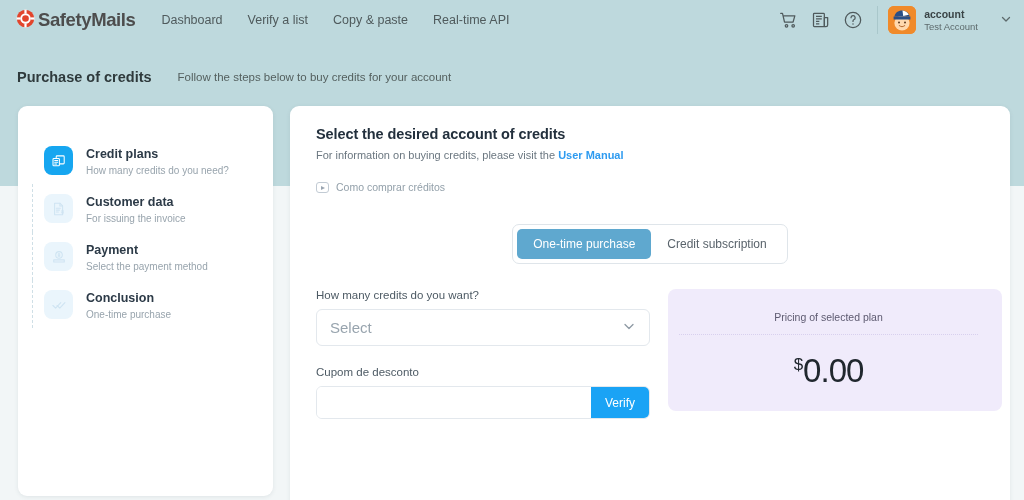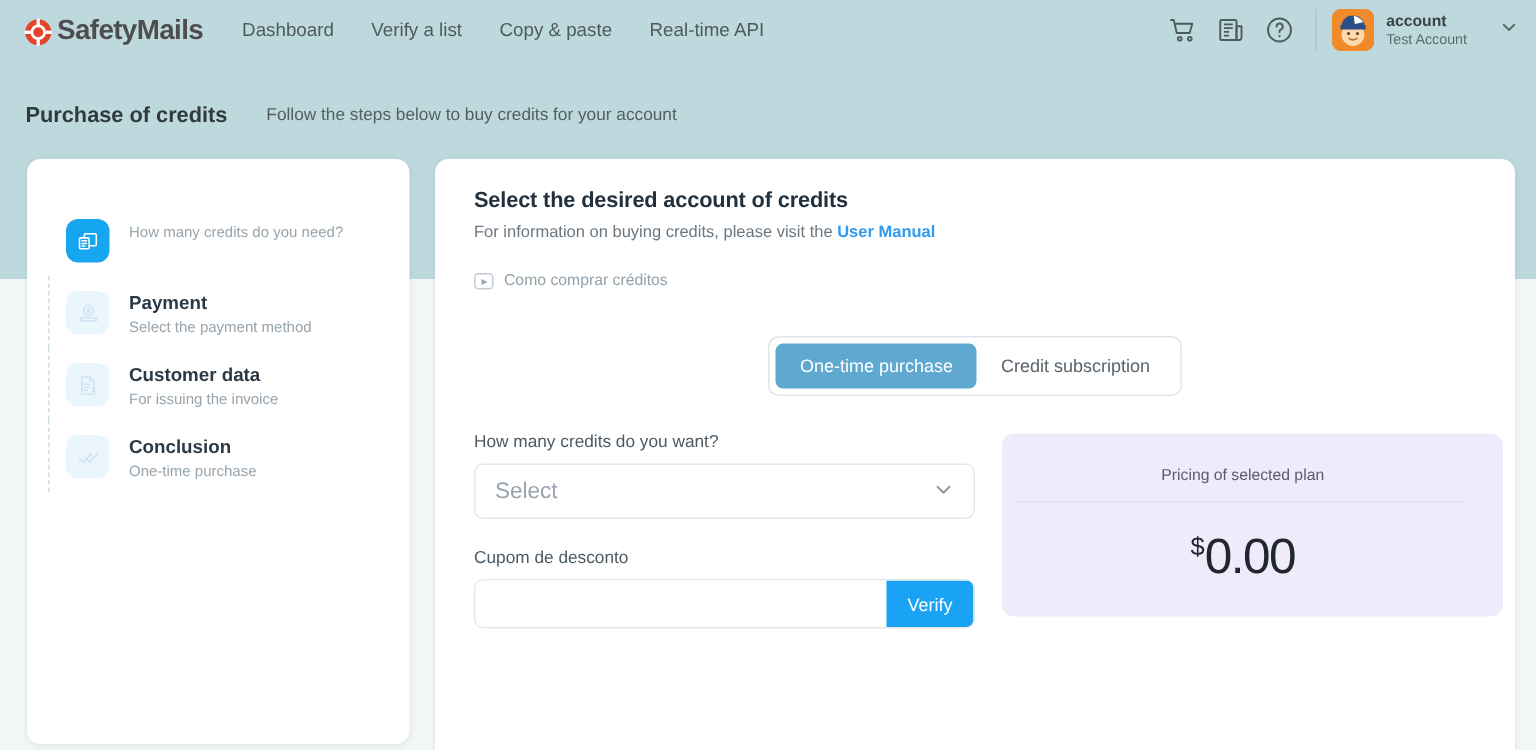--- a/index.html
+++ b/index.html
@@ -15,21 +15,21 @@
   .teal-band {
     position: absolute; left: 0; top: 0; width: 1024px; height: 186px;
     background: #bed9dd;
   }
 
   
   .topbar {
     position: absolute; left: 0; top: 0; width: 1024px; height: 40px;
     display: flex; align-items: center;
   }
-  .logo { display: flex; align-items: flex-end; margin-left: 16px; }
+  .logo { display: flex; align-items: flex-start; margin-left: 16px; }
   .logo-mark { width: 19px; height: 19px; margin-right: 3px; flex: none; }
   .logo-text {
     font-size: 18.5px; font-weight: bold; color: #4d4d4d;
     letter-spacing: -.4px;
   }
   .nav { display: flex; align-items: center; margin-left: 26px; gap: 25px; }
   .nav a {
     font-size: 12.5px; color: #4f5a5c; text-decoration: none; white-space: nowrap;
   }
   .topbar-right {
@@ -260,50 +260,51 @@
 
       <div class="step">
         <span class="step-icon active">
           <svg viewBox="0 0 20 20" width="16" height="16" fill="none" stroke="#ffffff" stroke-width="1.3" stroke-linecap="round" stroke-linejoin="round">
             <rect x="2.5" y="7" width="8" height="9" rx="1"></rect>
             <path d="M4.6 9.4h3.8M4.6 11.6h3.8M4.6 13.8h2.4"></path>
             <path d="M6.5 7V4.6a1 1 0 0 1 1-1h8a1 1 0 0 1 1 1v8a1 1 0 0 1-1 1h-5"></path>
           </svg>
         </span>
         <span class="step-txt">
+          <div class="step-title">Credit plans</div>
           <div class="step-desc">How many credits do you need?</div>
-        </span>
-      </div>
-
-      <div class="step">
-        <span class="step-icon idle">
-          <svg viewBox="0 0 20 20" width="16" height="16" fill="none" stroke="#cfe4f2" stroke-width="1.3" stroke-linecap="round" stroke-linejoin="round">
-            <circle cx="10" cy="7.4" r="4.1"></circle>
-            <path d="M10 5.4v4M8.9 6.2h2.2M8.9 8.6h2.2"></path>
-            <path d="M3.4 13.6h13.2v2.6H3.4z"></path>
-          </svg>
-        </span>
-        <span class="step-txt">
-          <div class="step-title">Payment</div>
-          <div class="step-desc">Select the payment method</div>
         </span>
       </div>
 
       <div class="step">
         <span class="step-icon idle">
           <svg viewBox="0 0 20 20" width="16" height="16" fill="none" stroke="#cfe4f2" stroke-width="1.3" stroke-linecap="round" stroke-linejoin="round">
             <path d="M4.5 2.8h6.6l3.4 3.4v10.9H4.5z"></path>
             <path d="M11.1 2.8v3.4h3.4"></path>
             <path d="M6.6 9h5M6.6 11.4h4M6.6 13.8h2.6"></path>
             <path d="M14.6 11.4v5M13 12.4h2.6M13 14.8h2.6"></path>
           </svg>
         </span>
         <span class="step-txt">
           <div class="step-title">Customer data</div>
           <div class="step-desc">For issuing the invoice</div>
+        </span>
+      </div>
+
+      <div class="step">
+        <span class="step-icon idle">
+          <svg viewBox="0 0 20 20" width="16" height="16" fill="none" stroke="#cfe4f2" stroke-width="1.3" stroke-linecap="round" stroke-linejoin="round">
+            <circle cx="10" cy="7.4" r="4.1"></circle>
+            <path d="M10 5.4v4M8.9 6.2h2.2M8.9 8.6h2.2"></path>
+            <path d="M3.4 13.6h13.2v2.6H3.4z"></path>
+          </svg>
+        </span>
+        <span class="step-txt">
+          <div class="step-title">Payment</div>
+          <div class="step-desc">Select the payment method</div>
         </span>
       </div>
 
       <div class="step">
         <span class="step-icon idle">
           <svg viewBox="0 0 20 20" width="16" height="16" fill="none" stroke="#cfe4f2" stroke-width="1.4" stroke-linecap="round" stroke-linejoin="round">
             <path d="M2.4 10.6 5.8 14l6.4-7"></path>
             <path d="M7.6 10.6 11 14l6.4-7"></path>
           </svg>
         </span>

